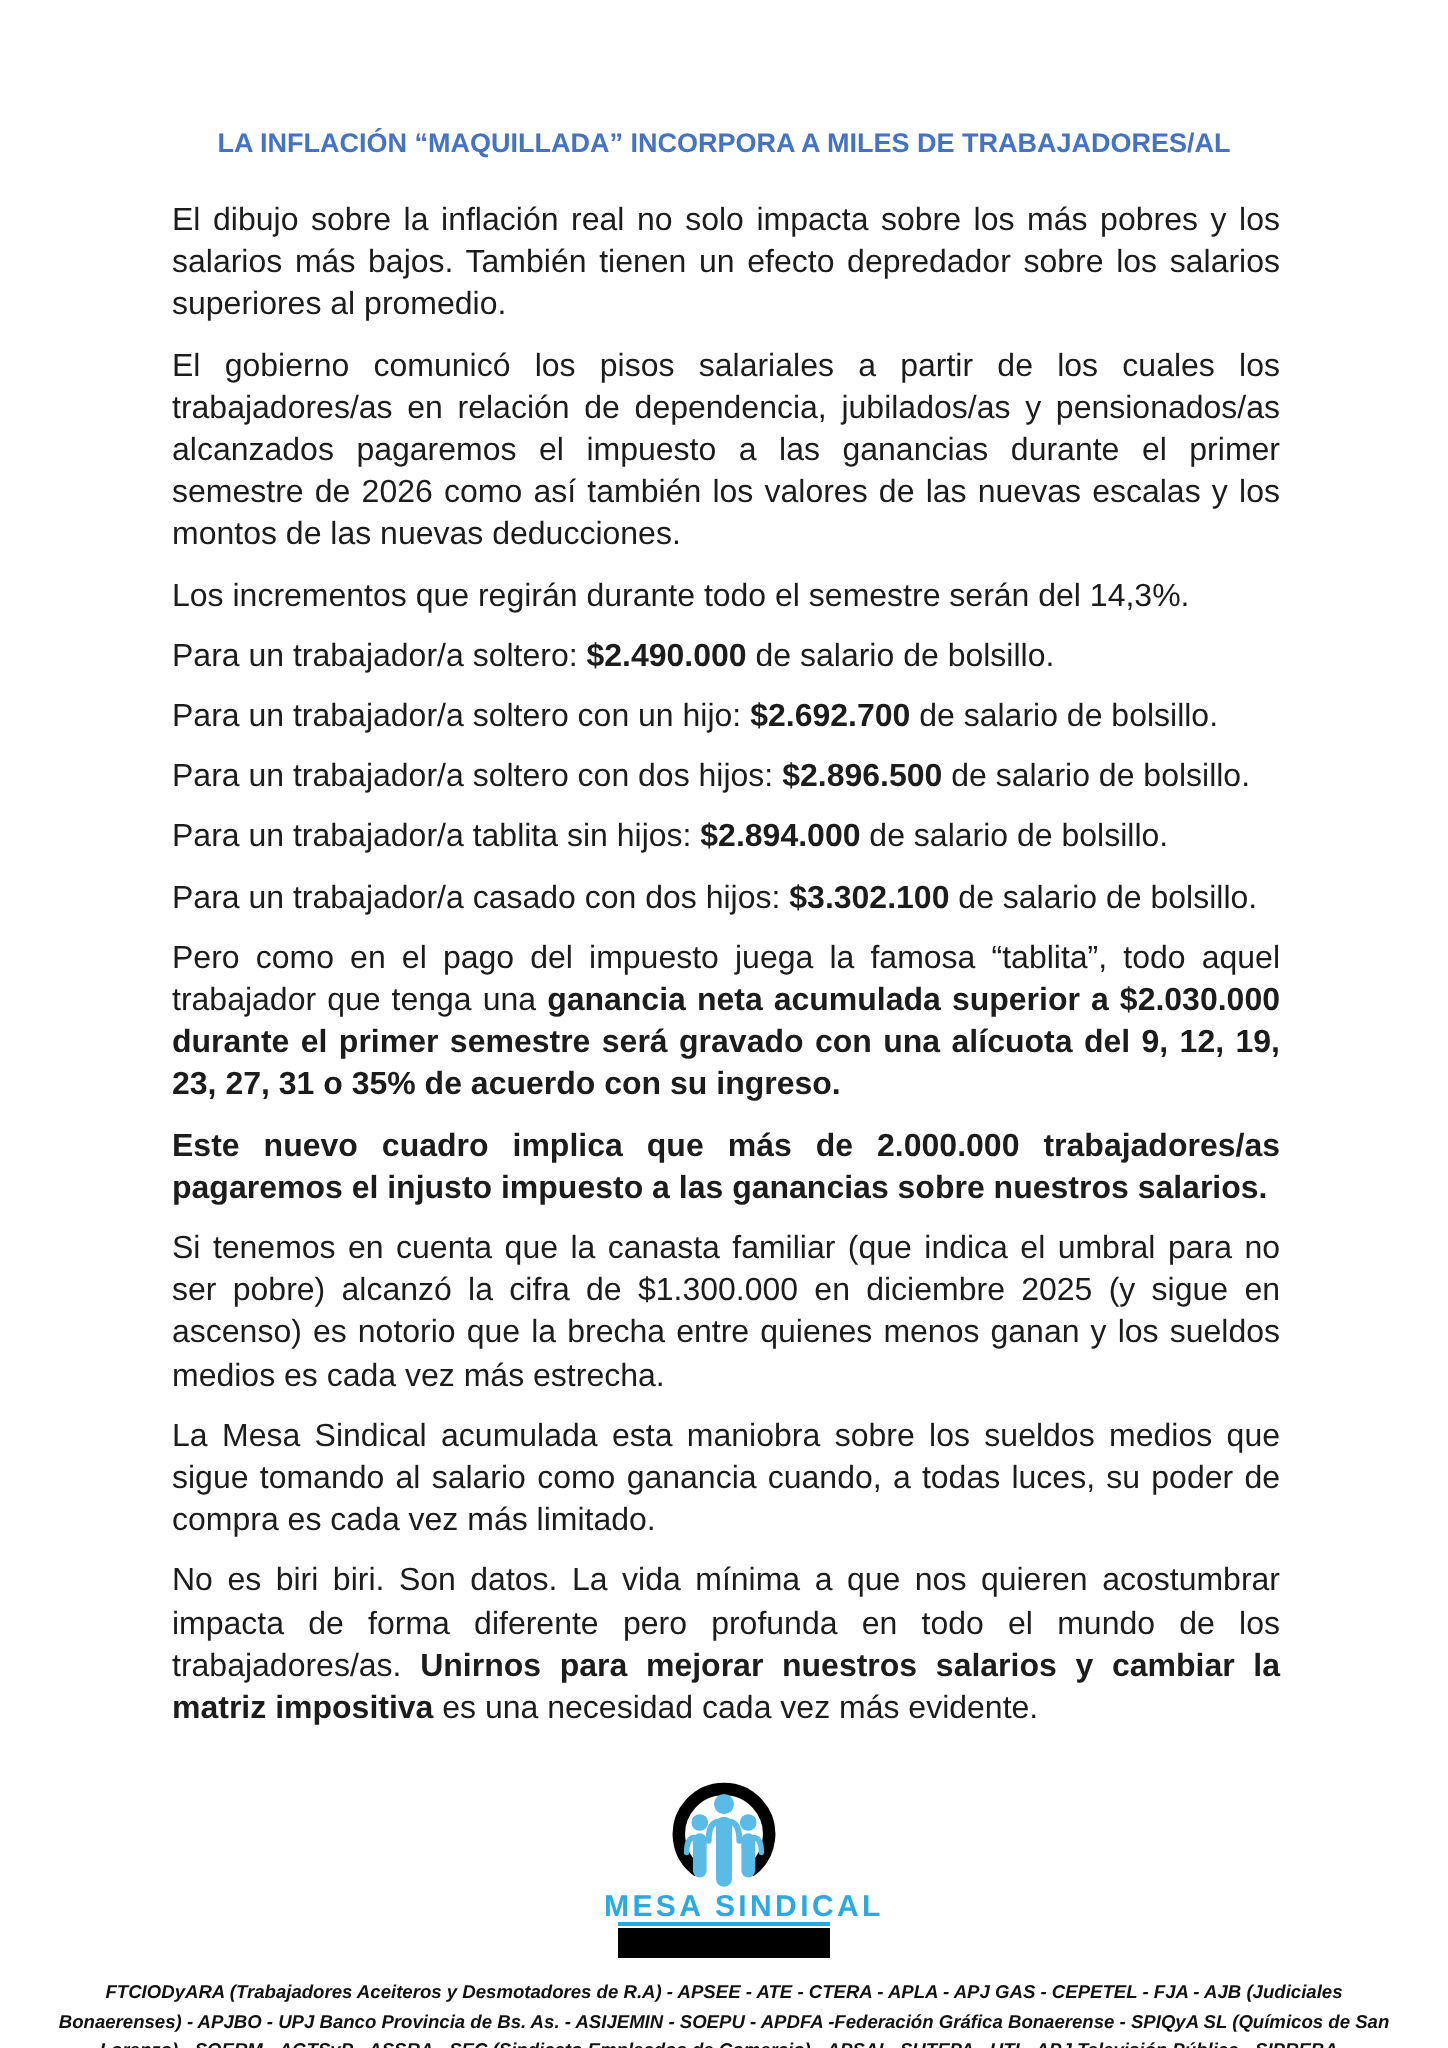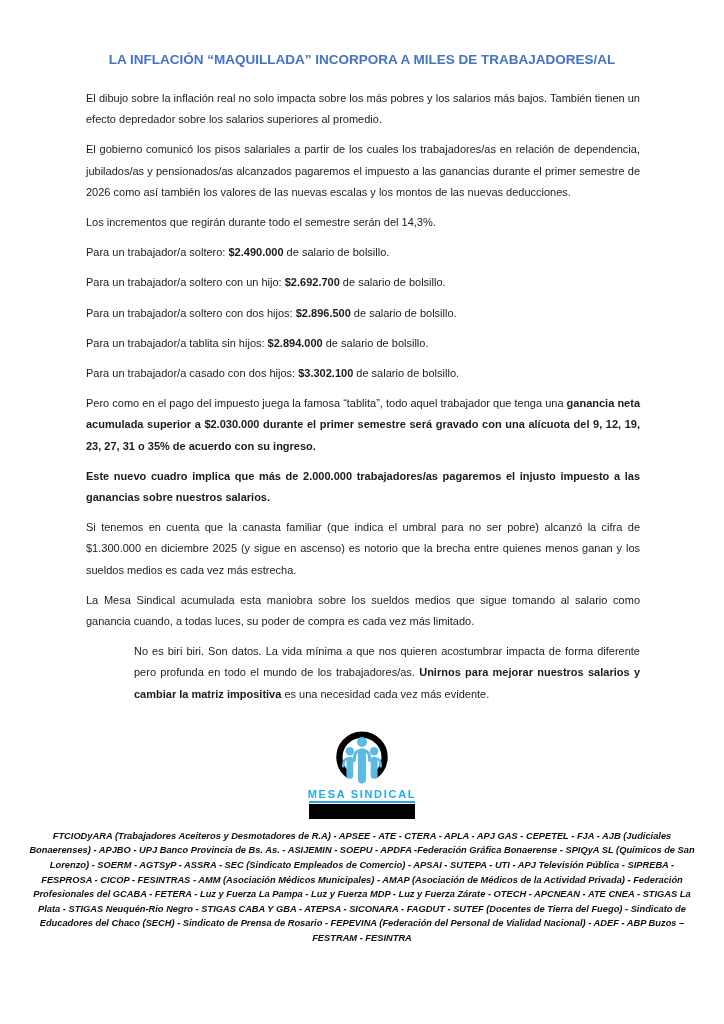--- a/index.html
+++ b/index.html
@@ -8,36 +8,36 @@
     --figure-blue:#5ABBE7;
     --bar-black:#000000;
     --ink:#1c1c1c;
   }
   html,body{margin:0;padding:0;background:#ffffff;}
   .page{
     width:724px;height:1024px;background:#ffffff;position:relative;overflow:hidden;
     font-family:"Liberation Sans", sans-serif;color:var(--ink);
   }
   .title{
-    margin:0;padding:46px 70px 0;text-align:center;
+    margin:0;padding:58px 70px 0;text-align:center;
     color:var(--title-blue);font-size:13.5px;font-weight:bold;line-height:27px;
   }
   .title-line{display:block;}
   .content{
     margin:15px 84px 0 86px;
-    font-size:11px;line-height:21.2px;text-align:justify;
+    font-size:16px;line-height:21.2px;text-align:justify;
   }
   .para{margin:0 0 9px 0;}
-  .para:last-child{margin-bottom:0;margin-left:48px;}
+  .para:last-child{margin-bottom:0;}
   span.b{font-weight:bold;}
   span.i{}
   .logo{width:120px;margin:17px auto 0;text-align:center;}
   .emblem{display:block;margin:0 auto;}
   .logo-text{
-    color:var(--logo-cyan);font-size:11px;letter-spacing:1.7px;
+    color:var(--logo-cyan);font-size:15px;letter-spacing:1.7px;
     font-weight:bold;line-height:12px;white-space:nowrap;
   }
   .logo-underline{height:2px;width:106px;margin:1px auto 0;background:var(--logo-cyan);}
   .logo-bar{height:15px;width:106px;margin:1px auto 0;background:var(--bar-black);}
   .footer{
     margin:10px 26px 0;
     font-size:9.3px;font-weight:bold;font-style:italic;
     text-align:center;line-height:14.6px;color:#111111;
   }
 </style>

